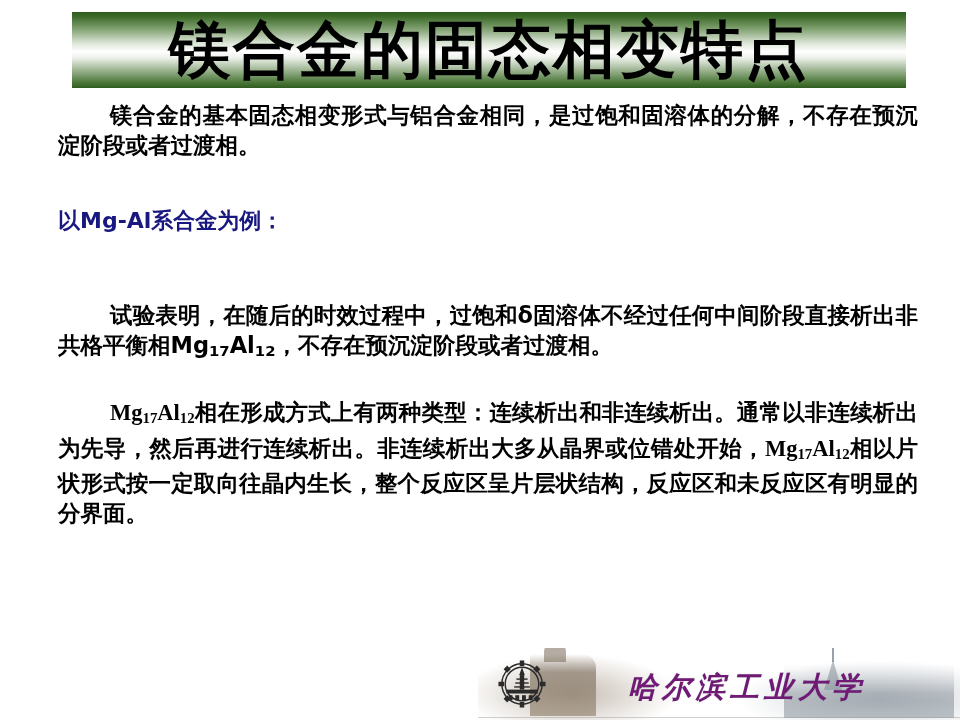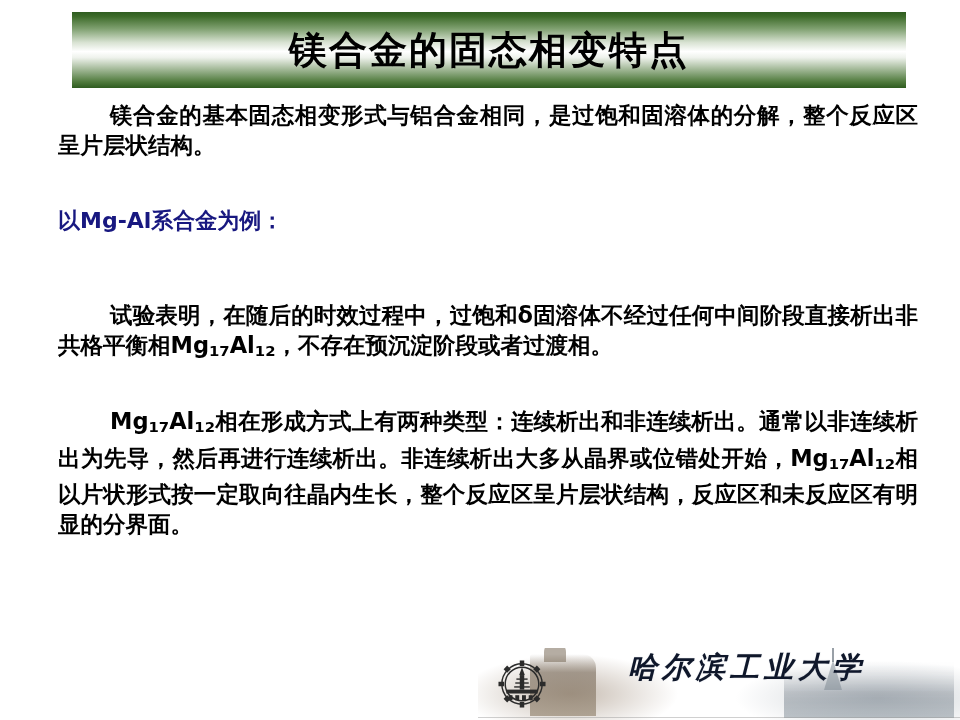--- a/index.html
+++ b/index.html
@@ -37,21 +37,21 @@
   }
   .title-text {
     position: absolute;
     left: 0;
     top: 0;
     width: 100%;
     height: 100%;
     display: flex;
     align-items: center;
     justify-content: center;
-    font-size: 38px;
+    font-size: 62px;
     font-weight: 700;
     letter-spacing: 2px;
     color: #000000;
     line-height: 1;
     white-space: nowrap;
   }
 
   
   .body-area {
     position: absolute;
@@ -73,21 +73,21 @@
   .p1 { margin-top: 2px; text-indent: 52px; }
   .p-blue {
     margin-top: 46px;
     color: #181880;
     font-size: 22px;
     font-weight: 700;
     line-height: 30px;
   }
   .p2 { margin-top: 32px; text-indent: 66px; }
   .p3 { margin-top: 64px; text-indent: 52px; }
-  .p4 { margin-top: 40px; text-indent: 52px; }
+  .p4 { margin-top: 32px; text-indent: 52px; font-family: Liberation Serif, serif; }
 
   .para sub {
     font-size: 0.66em;
     vertical-align: -0.22em;
     font-weight: 700;
   }
   .heavy { font-weight: 900; letter-spacing: -0.2px; }
 
   
   .footer {
@@ -162,26 +162,26 @@
     left: 16px;
     bottom: 8px;
     width: 56px;
     height: 56px;
   }
 
   
   .uni-cn {
     position: absolute;
     left: 150px;
-    bottom: 32px;
+    bottom: 12px;
     font-family: "DejaVu Serif", "Liberation Serif", serif;
     font-size: 29px;
     font-weight: 700;
     font-style: italic;
-    color: #0f172a;
+    color: #701a75;
     letter-spacing: 5px;
     white-space: nowrap;
     text-shadow: 0 0 1px rgba(74,90,120,0.4);
     text-align: center;
   }
   .uni-en {
     position: absolute;
     left: 152px;
     bottom: 9px;
     font-size: 9.5px;
@@ -201,21 +201,21 @@
 </style>
 </head>
 <body>
 
 <div class="title-banner">
   <div class="title-text">镁合金的固态相变特点</div>
 </div>
 
 <div class="body-area">
 
-  <p class="para p1">镁合金的基本固态相变形式与铝合金相同，是过饱和固溶体的分解，整个反应区呈片层状结构。</p>
+  <p class="para p1">镁合金的基本固态相变形式与铝合金相同，是过饱和固溶体的分解，不存在预沉淀阶段或者过渡相。</p>
 
   <p class="para p-blue">以Mg-Al系合金为例：</p>
 
 
   <p class="para p3"><span>试验表明，在随后的时效过程中，过饱和δ固溶体不经过任何中间阶段直接析出非共格平衡相Mg</span><sub>17</sub><span>Al</span><sub>12</sub><span>，不存在预沉淀阶段或者过渡相。</span></p>
 
   <p class="para p4"><span>Mg</span><sub>17</sub><span>Al</span><sub>12</sub><span>相在形成方式上有两种类型：</span><span class="heavy">连续析出和非连续析出</span><span>。通常以非连续析出为先导，然后再进行连续析出。非连续析出大多从晶界或位错处开始，Mg</span><sub>17</sub><span>Al</span><sub>12</sub><span>相以片状形式按一定取向往晶内生长，整个反应区呈片层状结构，反应区和未反应区有明显的分界面。</span></p>
 
 </div>
 

